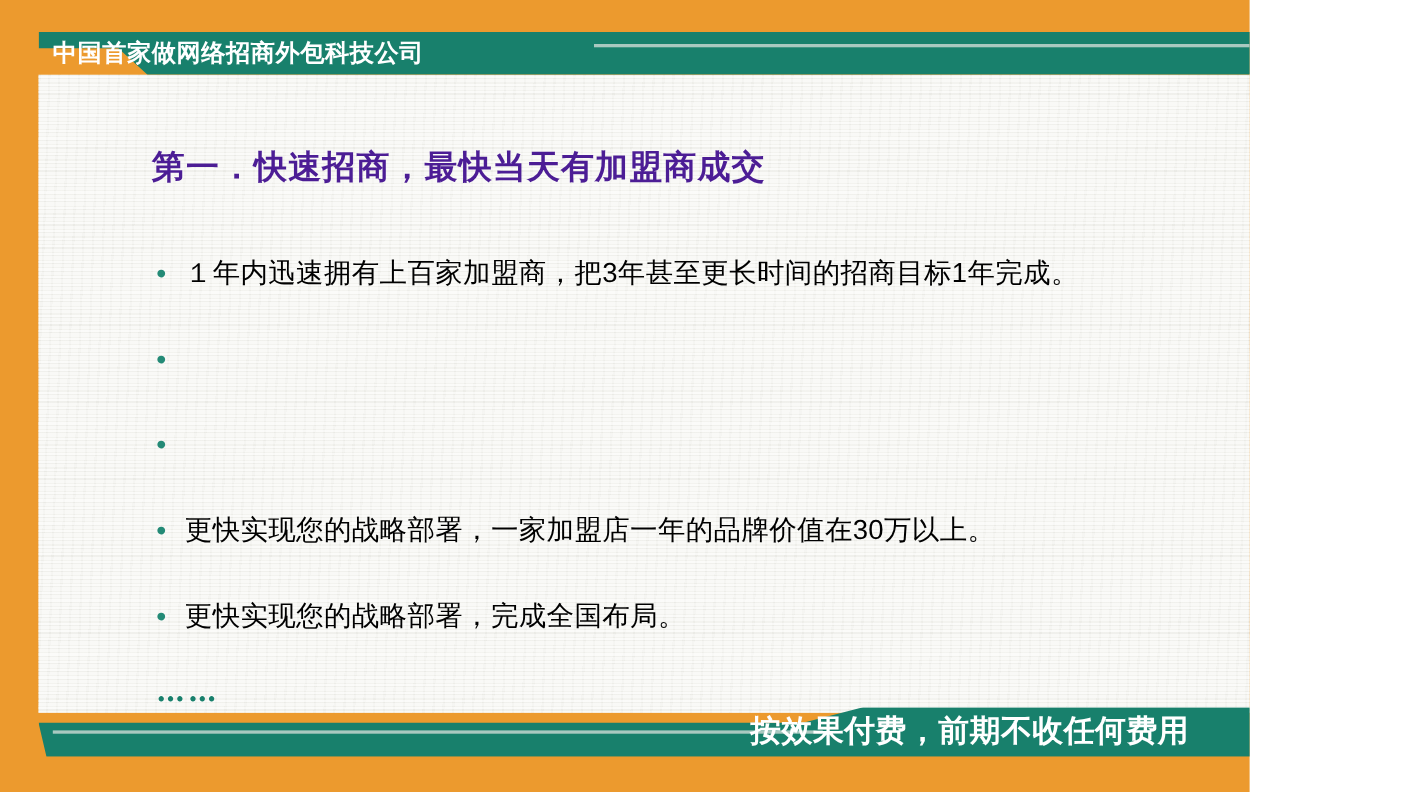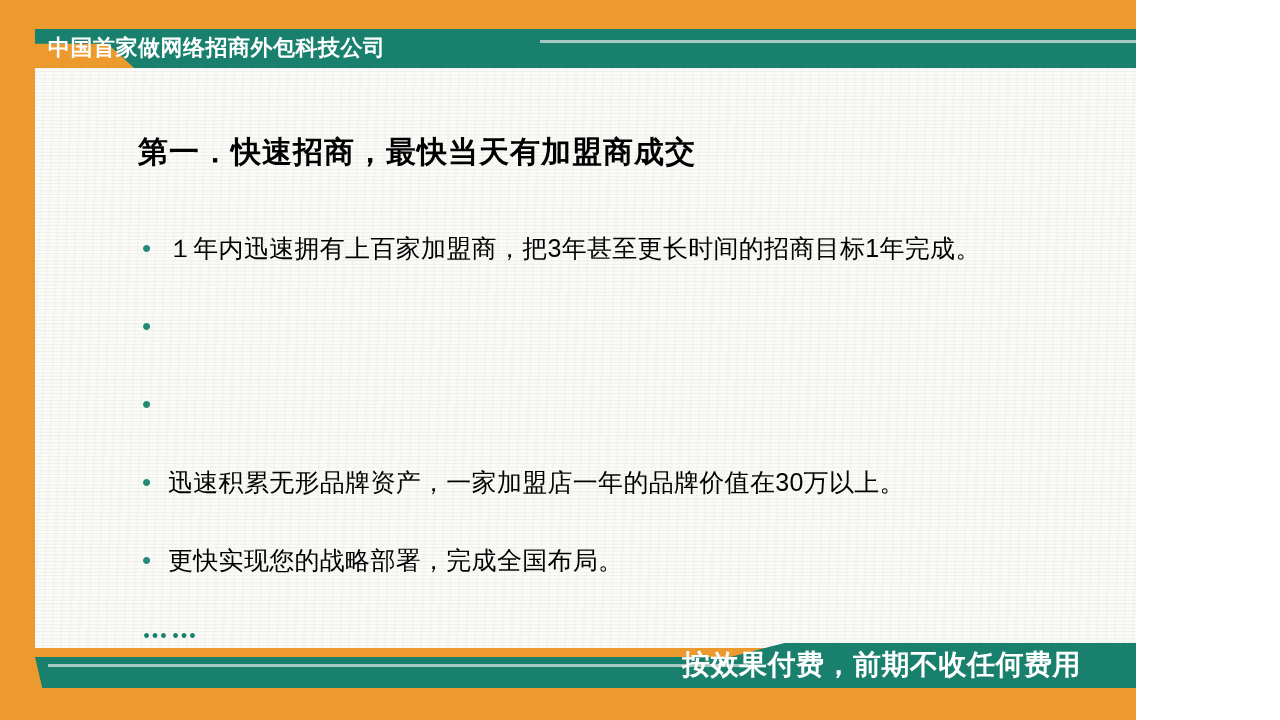--- a/index.html
+++ b/index.html
@@ -78,21 +78,21 @@
     width: 700px;
     height: 3px;
     background: #A9C9C0;
   }
 
   
   .slide-title {
     position: absolute;
     left: 138px;
     top: 132px;
-    color: #000000;
+    color: #4c1d95;
     font-size: 30px;
     font-weight: bold;
     letter-spacing: 1px;
     white-space: nowrap;
   }
 
   
   .bullets {
     position: absolute;
     left: 142px;
@@ -184,21 +184,21 @@
       <span class="bullet-text">１年内迅速拥有上百家加盟商，把3年甚至更长时间的招商目标1年完成。</span>
     </div>
     <div class="bullet-row">
       <span class="bullet-dot">•</span>
     </div>
     <div class="bullet-row">
       <span class="bullet-dot">•</span>
     </div>
     <div class="bullet-row">
       <span class="bullet-dot">•</span>
-      <span class="bullet-text">迅速积累无形品牌资产，一家加盟店一年的品牌价值在30万以上。</span>
+      <span class="bullet-text">更快实现您的战略部署，一家加盟店一年的品牌价值在30万以上。</span>
     </div>
     <div class="bullet-row">
       <span class="bullet-dot">•</span>
       <span class="bullet-text">更快实现您的战略部署，完成全国布局。</span>
     </div>
   </div>
 
   <div class="ellipsis-line">……</div>
 
   <div class="footer-bar"></div>

